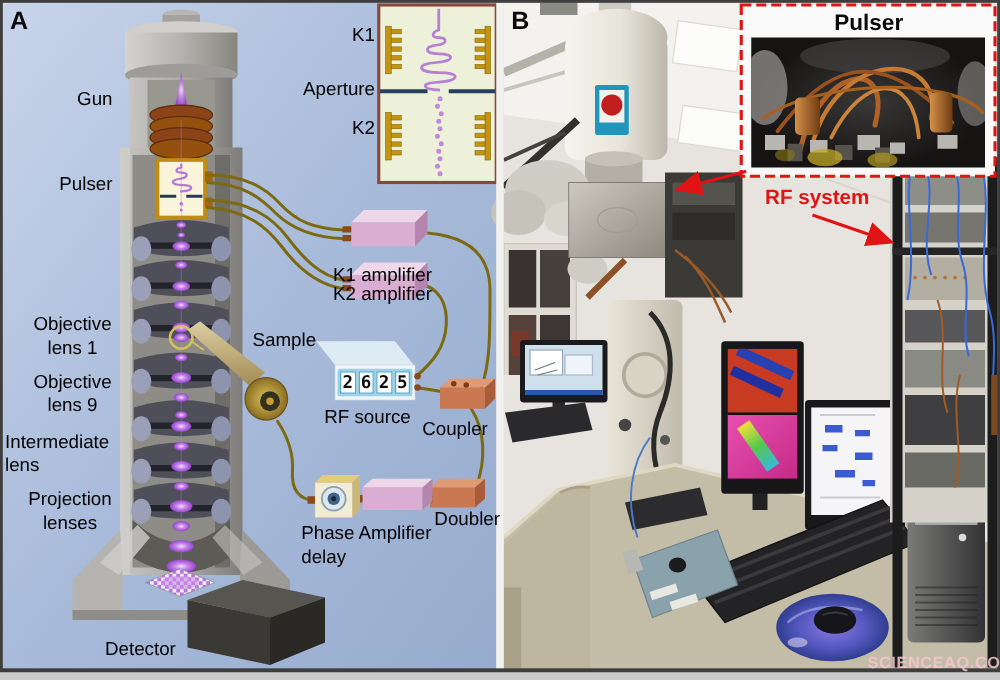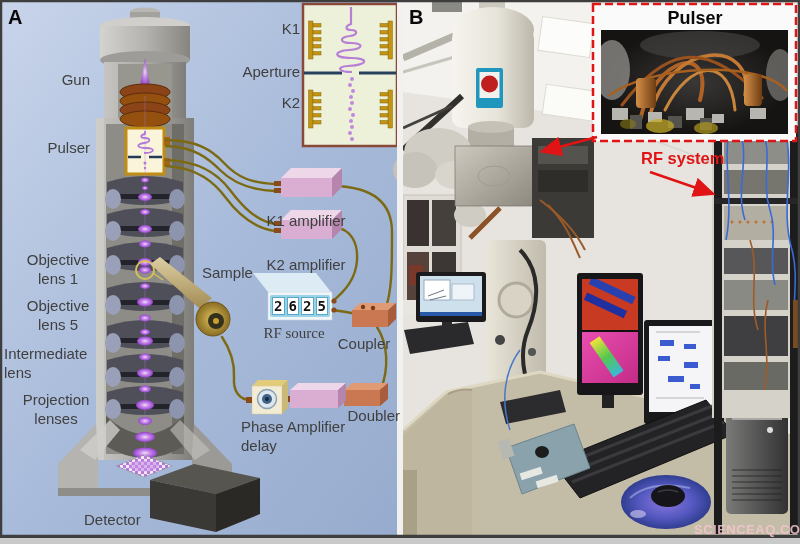--- a/index.html
+++ b/index.html
@@ -1,28 +1,28 @@
 <!DOCTYPE html>
 <html><head>
 <meta charset="utf-8">
 <style>
   html,body{margin:0;padding:0;background:#ffffff;}
   .figure{position:relative;width:800px;height:544px;overflow:hidden;background:#c9c9c9;
           font-family:"Liberation Sans",sans-serif;}
   .figure svg{position:absolute;left:0;top:0;}
-  .lbl{position:absolute;color:#404040;font-size:15px;line-height:1.28;z-index:5;}
+  .lbl{position:absolute;color:#000000;font-size:15px;line-height:1.28;z-index:5;}
   .panel-letter{font-size:20px;font-weight:bold;color:#0a0a0a;}
   .right{text-align:right;}
   .center{text-align:center;}
   .rf-display{position:absolute;left:270px;top:295px;width:60px;height:22px;z-index:6;
               background:#9cd2e8;border-radius:2px;display:flex;gap:2px;padding:2px;box-sizing:border-box;}
   .rf-digit{flex:1;background:#ffffff;border:1px solid #58a8ca;color:#101010;
             font-family:"DejaVu Sans Mono",monospace;font-weight:bold;font-size:14px;
             display:flex;align-items:center;justify-content:center;}
-  .red-note{color:#e01414;font-weight:bold;font-size:16.5px;margin-left:29px;}
+  .red-note{color:#e01414;font-weight:bold;font-size:16.5px;}
   .inset-title{font-weight:bold;font-size:18px;color:#0a0a0a;}
   .watermark{font-size:13px;font-weight:bold;letter-spacing:0.5px;color:rgba(246,198,208,0.85);}
   .small-cap{font-size:15px;}
 </style>
 </head>
 <body>
 
 <div class="figure">
 
 <svg width="800" height="544" viewBox="0 0 800 544">
@@ -575,29 +575,29 @@
     <rect x="0" y="538" width="800" height="6" fill="#c9c9c9"></rect>
     <rect x="1" y="1" width="798" height="535" fill="none" stroke="#3e3e3e" stroke-width="2.5"></rect>
   </g>
 </svg>
 
 <div class="lbl panel-letter" style="left:8px;top:5px;">A</div>
 
 <div class="lbl right" style="left:38px;top:70px;width:52px;">Gun</div>
 <div class="lbl right" style="left:28px;top:138px;width:62px;">Pulser</div>
 <div class="lbl center" style="left:22px;top:250px;width:72px;">Objective lens 1</div>
-<div class="lbl center" style="left:22px;top:296px;width:72px;">Objective lens 5</div>
+<div class="lbl center" style="left:22px;top:296px;width:72px;">Objective lens 9</div>
 <div class="lbl" style="left:4px;top:344px;width:96px;">Intermediate lens</div>
 <div class="lbl center" style="left:16px;top:390px;width:80px;">Projection lenses</div>
 <div class="lbl" style="left:84px;top:510px;">Detector</div>
 
 <div class="lbl" style="left:202px;top:263px;width:54px;">Sample</div>
 <div class="lbl center small-cap" style="left:256px;top:211px;width:100px;">K1 amplifier</div>
-<div class="lbl center small-cap" style="left:256px;top:255px;width:100px;">K2 amplifier</div>
-<div class="lbl center" style="left:252px;top:324px;width:84px;font-family:Liberation Serif, serif;">RF source</div>
+<div class="lbl center small-cap" style="left:256px;top:226px;width:100px;">K2 amplifier</div>
+<div class="lbl center" style="left:252px;top:324px;width:84px;">RF source</div>
 <div class="lbl center" style="left:332px;top:334px;width:64px;">Coupler</div>
 <div class="lbl" style="left:342px;top:406px;width:58px;text-align:right;">Doubler</div>
 <div class="lbl center" style="left:284px;top:417px;width:64px;">Amplifier</div>
 <div class="lbl" style="left:241px;top:417px;width:48px;">Phase delay</div>
 
 <div class="lbl right" style="left:270px;top:19px;width:30px;">K1</div>
 <div class="lbl right" style="left:232px;top:62px;width:68px;">Aperture</div>
 <div class="lbl right" style="left:270px;top:93px;width:30px;">K2</div>
 
 <div class="rf-display">

